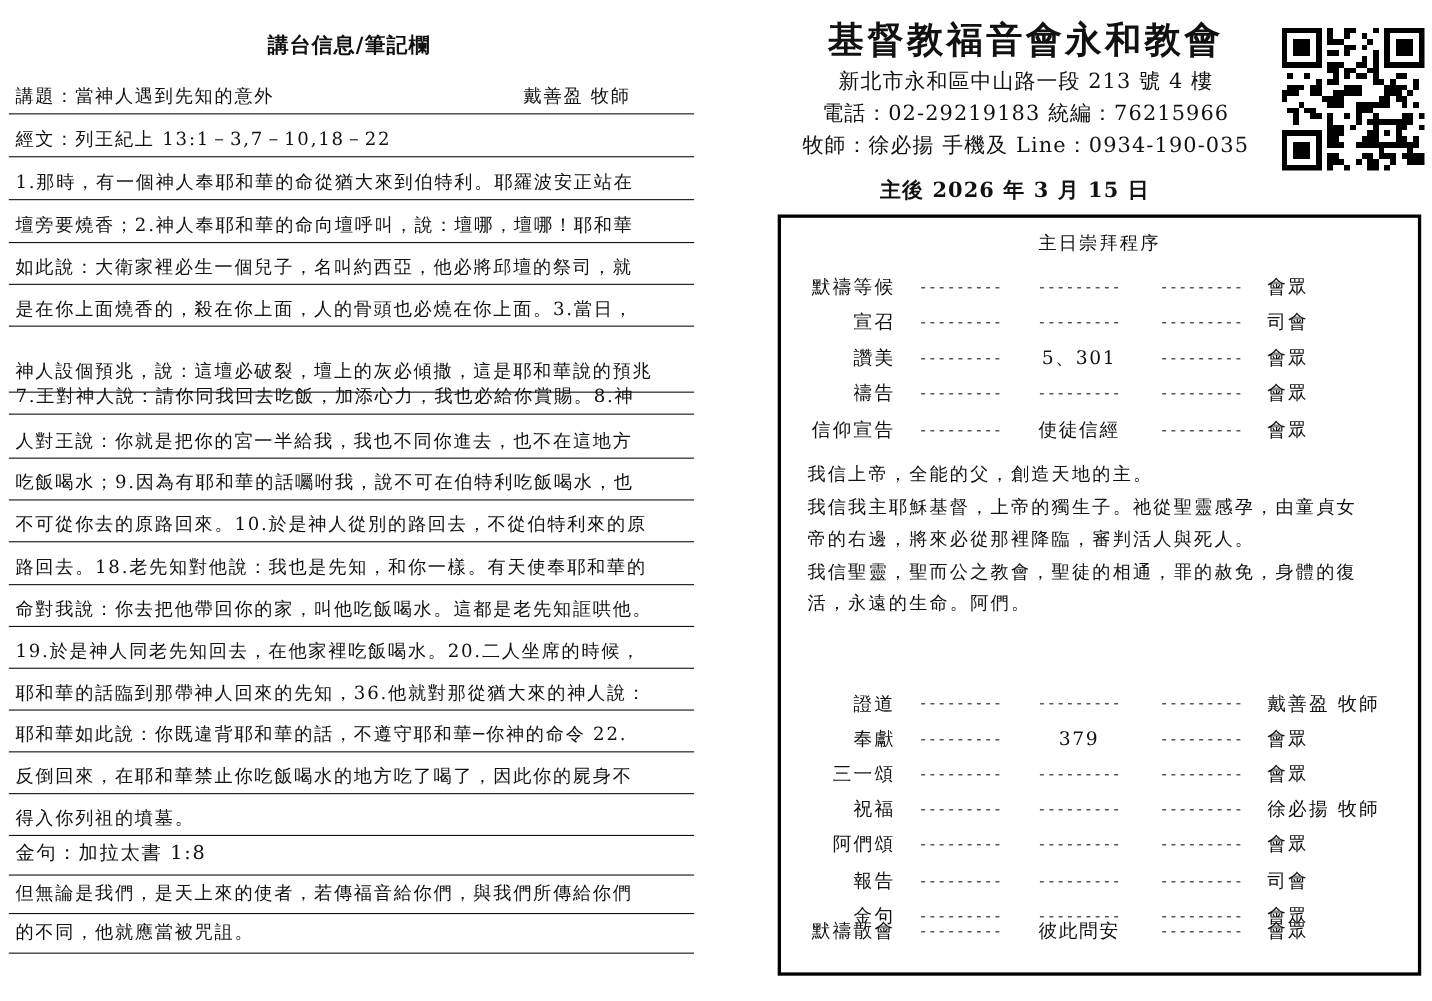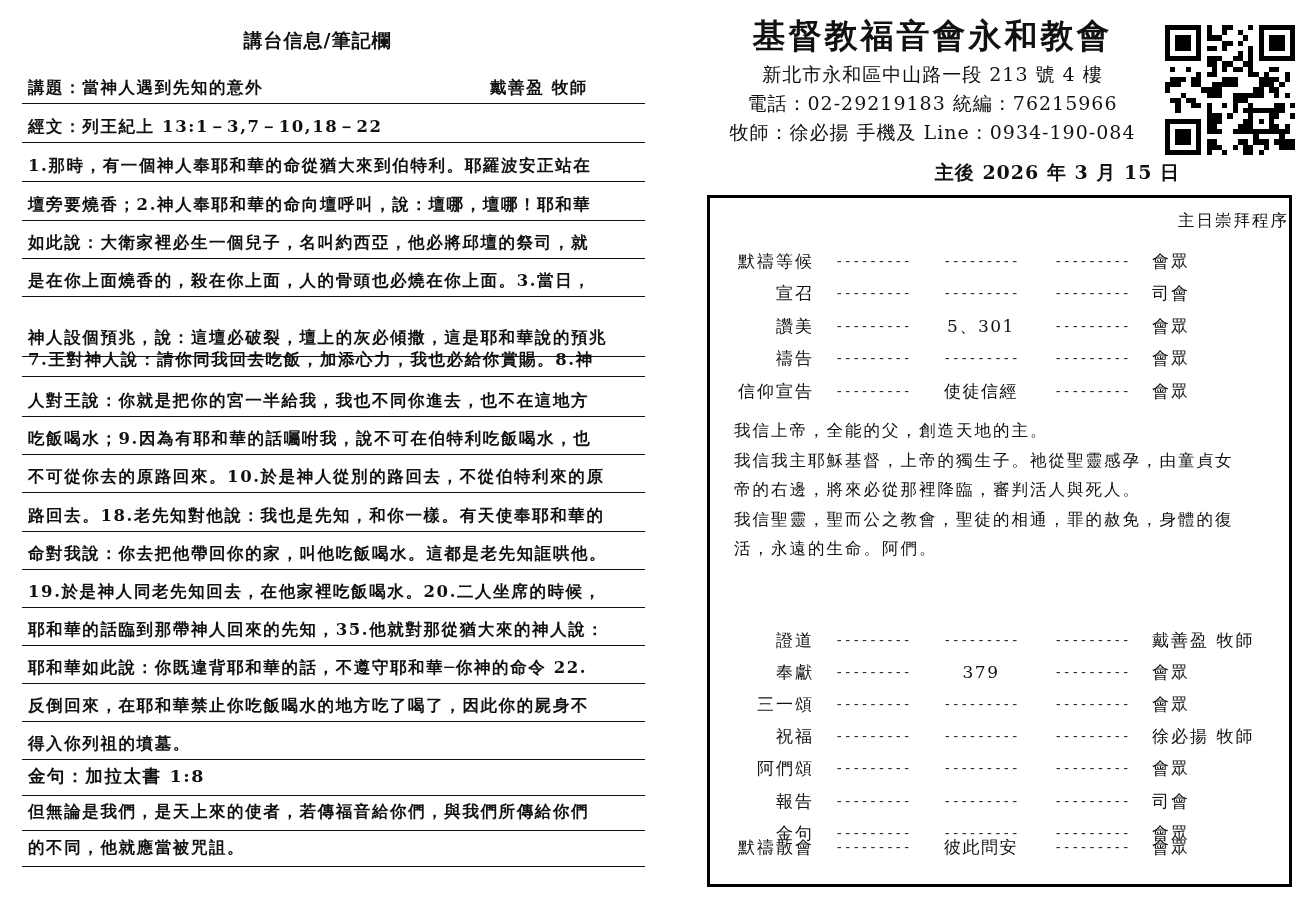--- a/index.html
+++ b/index.html
@@ -3,38 +3,38 @@
 <meta charset="utf-8">
 <style>
   * { box-sizing: border-box; margin: 0; padding: 0; }
   html, body { width: 1302px; height: 910px; background: #ffffff; overflow: hidden; }
   body { position: relative; font-family: "DejaVu Serif", "Liberation Serif", serif; color: #111; }
 
   
   #left { position: absolute; left: 6px; top: 0; width: 623px; height: 910px; }
   #notes-title { position: absolute; left: 0; width: 100%; top: 28px; text-align: center;
     font-size: 19px; font-weight: bold; letter-spacing: 1px; }
-  .row { position: absolute; left: 16px; width: 623px; border-bottom: 1.5px solid #111;
+  .row { position: absolute; left: 2px; width: 623px; border-bottom: 1.5px solid #111;
     font-size: 16.5px; letter-spacing: 1.6px; white-space: nowrap; overflow: hidden;
-    padding-left: 6px; line-height: 24px; font-weight: bold; }
+    padding-left: 6px; line-height: 24px; }
   .row .speaker { position: absolute; left: 468px; top: 0; }
   .row.big { font-size: 17.5px; }
 
   
   #church-name { position: absolute; left: 700px; width: 465px; top: 14px; text-align: center;
     font-size: 33px; font-weight: bold; letter-spacing: 3px; line-height: 44px; }
   .info { position: absolute; left: 700px; width: 465px; text-align: center; font-size: 19px;
     letter-spacing: 1px; line-height: 26px; white-space: nowrap; }
-  #date { position: absolute; left: 800px; width: 380px; top: 160px; text-align: right;
+  #date { position: absolute; left: 800px; width: 380px; top: 160px; text-align: left;
     font-size: 19px; font-weight: bold; letter-spacing: 1px; }
   #qr { position: absolute; left: 1165px; top: 25px; width: 130px; height: 130px; }
 
   #program { position: absolute; left: 707px; top: 195px; width: 585px; height: 692px;
     border: 3px solid #000; }
-  #program-title { position: absolute; left: 0; width: 100%; top: 12px; text-align: right;
+  #program-title { position: absolute; left: 0; width: 100%; top: 12px; text-align: center;
     font-size: 16.5px; letter-spacing: 2px; }
   .prow { position: absolute; left: 0; width: 100%; height: 26px; font-size: 17px; line-height: 26px; white-space: nowrap; }
   .prow .label { position: absolute; right: 475px; text-align: right; letter-spacing: 2px; }
   .prow .c1, .prow .c2, .prow .c3 { position: absolute; text-align: center; letter-spacing: 0; color: #333; }
   .prow .c1 { left: 114px; width: 98px; }
   .prow .c2 { left: 222px; width: 98px; }
   .prow .c3 { left: 333px; width: 98px; }
   .prow .val { color: #111; letter-spacing: 1.5px; }
   .prow .role { position: absolute; left: 442px; letter-spacing: 2px; }
   .dash { letter-spacing: 1.2px; font-family: "DejaVu Sans Mono", "Liberation Mono", monospace; font-size: 14px; }
@@ -63,39 +63,39 @@
       <div class="row" style="top: 231px; height: 28px;"><span>如此說：大衛家裡必生一個兒子，名叫約西亞，他必將邱壇的祭司，就</span></div>
       <div class="row" style="top: 269px; height: 28px;"><span>是在你上面燒香的，殺在你上面，人的骨頭也必燒在你上面。3.當日，</span></div>
       <div class="row" style="top: 308px; height: 31px; margin-top: 18px;"><span>神人設個預兆，說：這壇必破裂，壇上的灰必傾撒，這是耶和華說的預兆</span></div>
       <div class="row" style="top: 348px; height: 29px;"><span>7.王對神人說：請你同我回去吃飯，加添心力，我也必給你賞賜。8.神</span></div>
       <div class="row" style="top: 389px; height: 28px;"><span>人對王說：你就是把你的宮一半給我，我也不同你進去，也不在這地方</span></div>
       <div class="row" style="top: 427px; height: 28px;"><span>吃飯喝水；9.因為有耶和華的話囑咐我，說不可在伯特利吃飯喝水，也</span></div>
       <div class="row" style="top: 465px; height: 28px;"><span>不可從你去的原路回來。10.於是神人從別的路回去，不從伯特利來的原</span></div>
       <div class="row" style="top: 504px; height: 28px;"><span>路回去。18.老先知對他說：我也是先知，和你一樣。有天使奉耶和華的</span></div>
       <div class="row" style="top: 542px; height: 28px;"><span>命對我說：你去把他帶回你的家，叫他吃飯喝水。這都是老先知誆哄他。</span></div>
       <div class="row" style="top: 580px; height: 28px;"><span>19.於是神人同老先知回去，在他家裡吃飯喝水。20.二人坐席的時候，</span></div>
-      <div class="row" style="top: 618px; height: 28px;"><span>耶和華的話臨到那帶神人回來的先知，35.他就對那從猶大來的神人說：</span></div>
+      <div class="row" style="top: 618px; height: 28px;"><span>耶和華的話臨到那帶神人回來的先知，36.他就對那從猶大來的神人說：</span></div>
       <div class="row" style="top: 656px; height: 28px;"><span>耶和華如此說：你既違背耶和華的話，不遵守耶和華─你神的命令 22.</span></div>
       <div class="row" style="top: 694px; height: 28px;"><span>反倒回來，在耶和華禁止你吃飯喝水的地方吃了喝了，因此你的屍身不</span></div>
       <div class="row" style="top: 732px; height: 28px;"><span>得入你列祖的墳墓。</span></div>
     </div>
 
   <div class="row big" style="top:760px;height:36px;padding-top:4px;">
     <span>金句：加拉太書 1:8</span>
   </div>
   <div id="verse-rows">
       <div class="row" style="top: 800px; height: 31px;"><span>但無論是我們，是天上來的使者，若傳福音給你們，與我們所傳給你們</span></div>
       <div class="row" style="top: 836px; height: 31px;"><span>的不同，他就應當被咒詛。</span></div>
     </div>
 </div>
 
 <div id="church-name">基督教福音會永和教會</div>
 <div class="info" style="top:61px;">新北市永和區中山路一段 213 號 4 樓</div>
 <div class="info" style="top:90px;">電話：02-29219183  統編：76215966</div>
-<div class="info" style="top:119px;">牧師：徐必揚   手機及 Line：0934-190-084</div>
+<div class="info" style="top:119px;">牧師：徐必揚   手機及 Line：0934-190-035</div>
 <div id="date">主後 2026 年 3 月 15 日</div>
 
 <svg id="qr" viewBox="0 0 25 25" shape-rendering="crispEdges">
     <rect x="0" y="0" width="1" height="1" fill="#000"></rect>
     <rect x="1" y="0" width="1" height="1" fill="#000"></rect>
     <rect x="2" y="0" width="1" height="1" fill="#000"></rect>
     <rect x="3" y="0" width="1" height="1" fill="#000"></rect>
     <rect x="4" y="0" width="1" height="1" fill="#000"></rect>
     <rect x="5" y="0" width="1" height="1" fill="#000"></rect>
     <rect x="6" y="0" width="1" height="1" fill="#000"></rect>

